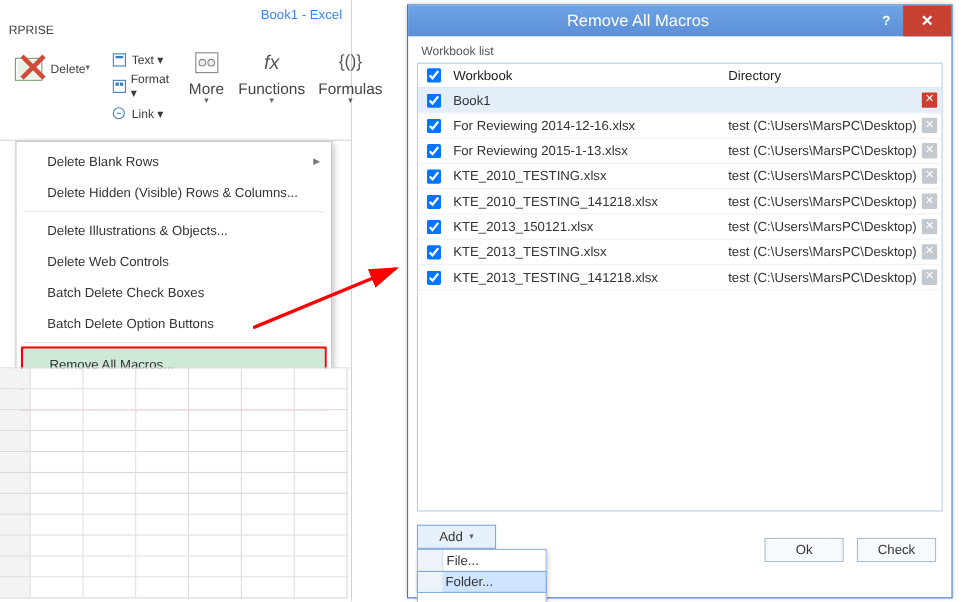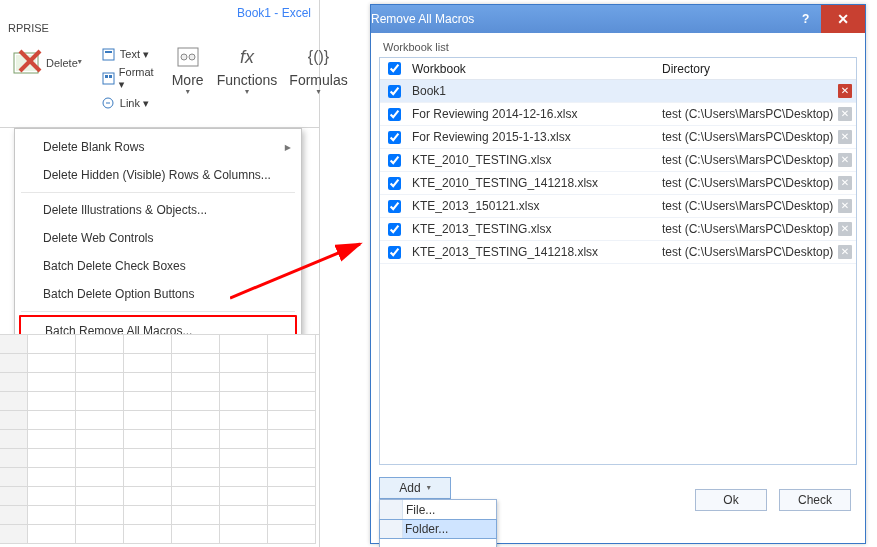--- a/index.html
+++ b/index.html
@@ -32,21 +32,21 @@
   
   .grid { position:absolute; left:0; top:334px; right:0; bottom:0; border-top:1px solid #d9d9d9;}
   .grid-row { display:flex; height:19px;}
   .gcell { width:48px; height:19px; border-right:1px solid #d9d9d9; border-bottom:1px solid #d9d9d9; background:#fff;}
   .gcell.rh { width:28px; background:#f3f3f3; }
   
   .arrow-line { position:absolute; left:230px; top:238px; width:140px; height:80px; pointer-events:none;}
   
   .dlg { position:absolute; left:370px; top:4px; width:496px; height:540px; background:#fff; border:1px solid #3a78c7; box-shadow:0 0 4px rgba(0,0,0,.2); }
   .dlg-title { height:28px; background:linear-gradient(#6ea3e6,#5b8fd6); display:flex; align-items:center; }
-  .dlg-title-text { flex:1; color:#fff; font-size:12px; }
+  .dlg-title-text { flex:1; text-align:center; color:#fff; font-size:15px; }
   .dlg-help { width:32px; height:28px; display:flex; align-items:center; justify-content:center; color:#fff; background:transparent;}
   .dlg-close { width:44px; height:28px; background:#c84031; display:flex; align-items:center; justify-content:center; color:#fff; font-size:14px; font-weight:bold;}
   .dlg-body { position:absolute; top:28px; left:0; right:0; bottom:0; padding:6px 8px 8px 8px;}
   .group-label { font-size:11px; color:#555; padding:2px 4px; }
   .listbox { border:1px solid #b9cde5; height:408px; background:#fff; margin-top:2px; display:flex; flex-direction:column; }
   .lhead { display:flex; height:22px; align-items:center; border-bottom:1px solid #e1e7f0; font-size:12px; color:#222; }
   .cb-col { width:28px; display:flex; align-items:center; justify-content:center;}
   .wb-col { width:250px; padding-left:4px;}
   .dir-col { flex:1; padding-left:4px;}
   .x-col { width:22px; display:flex; align-items:center; justify-content:center;}
@@ -148,20 +148,21 @@
   <div class="menu">
     <div class="menu-item arrow">Delete Blank Rows</div>
     <div class="menu-item">Delete Hidden (Visible) Rows &amp; Columns...</div>
     <div class="menu-sep"></div>
     <div class="menu-item">Delete Illustrations &amp; Objects...</div>
     <div class="menu-item">Delete Web Controls</div>
     <div class="menu-item">Batch Delete Check Boxes</div>
     <div class="menu-item">Batch Delete Option Buttons</div>
     <div class="menu-sep"></div>
     <div class="hi-box">
+      <div class="menu-item hi">Remove All Macros...</div>
       <div class="menu-item">Batch Remove All Macros...</div>
     </div>
   </div>
 
   <div class="grid">
     <div id="grid-rows">
           <div class="grid-row">
             <div class="gcell rh"></div>
             <div class="gcell"></div>
             <div class="gcell"></div>

